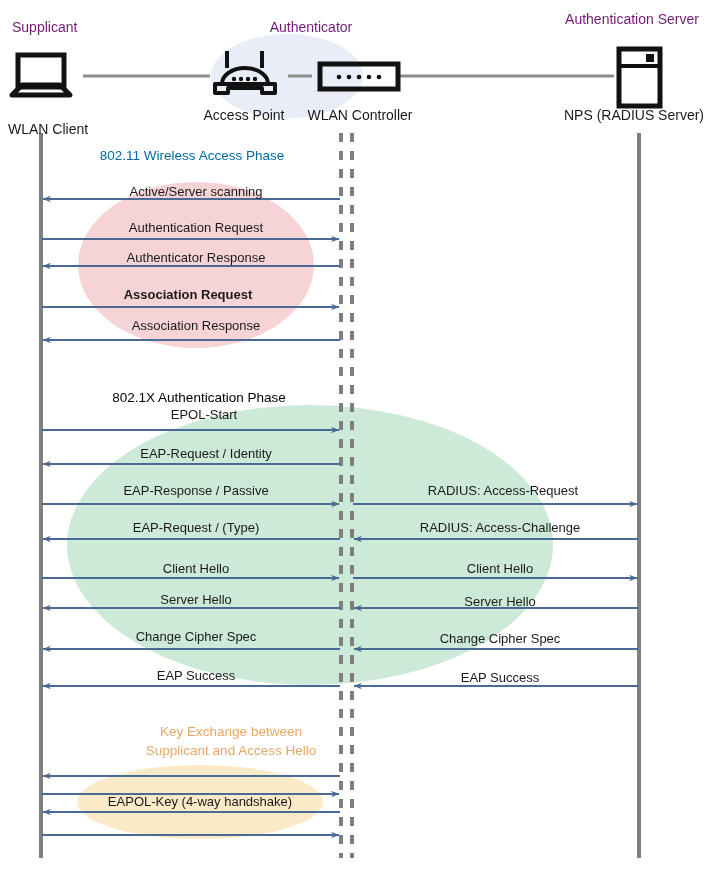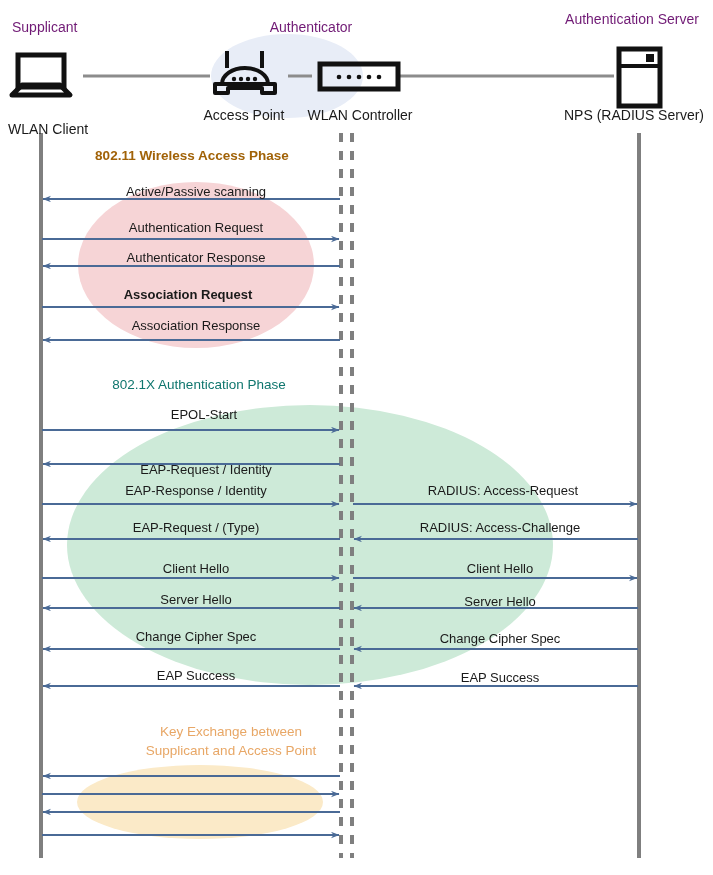--- a/index.html
+++ b/index.html
@@ -154,39 +154,40 @@
     <div class="lbl node-title" style="left:12px; top:20px;">Supplicant</div>
     <div class="lbl node-sub" style="left:8px; top:122px;">WLAN Client</div>
 
     <div class="lbl node-title center-x" style="left:311px; top:20px;">Authenticator</div>
     <div class="lbl node-sub center-x" style="left:244px; top:108px;">Access Point</div>
     <div class="lbl node-sub center-x" style="left:360px; top:108px;">WLAN Controller</div>
 
     <div class="lbl node-title center-x" style="left:632px; top:12px;">Authentication Server</div>
     <div class="lbl node-sub center-x" style="left:634px; top:108px;">NPS (RADIUS Server)</div>
 
-    <div class="lbl phase-title" style="left:192px; top:148px; color:#a16207;font-weight:bold;">802.11 Wireless Access Phase</div>
+    <div class="lbl phase-title" style="left:192px; top:148px; color:#0369a1;">802.11 Wireless Access Phase</div>
 
-    <div class="lbl phase-title" style="left:199px; top:377px; color:#0f766e;">802.1X Authentication Phase</div>
+    <div class="lbl phase-title" style="left:199px; top:390px; color:#000000;">802.1X Authentication Phase</div>
 
     <div class="lbl phase-title two-line" style="left:187px; top:722px; color:#e8a766;">
       <div>Key Exchange between</div>
-      <div>Supplicant and Access Point</div>
+      <div>Supplicant and Access Hello</div>
     </div>
 
+    <div class="lbl msg" style="left:200px; top:794px;">EAPOL-Key (4-way handshake)</div>
 
     <div id="msg-label-group">
-        <div class="lbl msg" style="left: 196px; top: 184px;">Active/Passive scanning</div>
+        <div class="lbl msg" style="left: 196px; top: 184px;">Active/Server scanning</div>
         <div class="lbl msg" style="left: 196px; top: 220px;">Authentication Request</div>
         <div class="lbl msg" style="left: 196px; top: 250px;">Authenticator Response</div>
         <div class="lbl msg" style="left: 188px; top: 287px; font-weight: bold;">Association Request</div>
         <div class="lbl msg" style="left: 196px; top: 318px;">Association Response</div>
         <div class="lbl msg" style="left: 204px; top: 407px;">EPOL-Start</div>
-        <div class="lbl msg" style="left: 206px; top: 462px;">EAP-Request / Identity</div>
-        <div class="lbl msg" style="left: 196px; top: 483px;">EAP-Response / Identity</div>
+        <div class="lbl msg" style="left: 206px; top: 446px;">EAP-Request / Identity</div>
+        <div class="lbl msg" style="left: 196px; top: 483px;">EAP-Response / Passive</div>
         <div class="lbl msg" style="left: 500px; top: 483px; padding-left: 6px;">RADIUS: Access-Request</div>
         <div class="lbl msg" style="left: 196px; top: 520px; text-align: right;">EAP-Request / (Type)</div>
         <div class="lbl msg" style="left: 500px; top: 520px;">RADIUS: Access-Challenge</div>
         <div class="lbl msg" style="left: 196px; top: 561px;">Client Hello</div>
         <div class="lbl msg" style="left: 500px; top: 561px;">Client Hello</div>
         <div class="lbl msg" style="left: 196px; top: 592px;">Server Hello</div>
         <div class="lbl msg" style="left: 500px; top: 594px;">Server Hello</div>
         <div class="lbl msg" style="left: 196px; top: 629px;">Change Cipher Spec</div>
         <div class="lbl msg" style="left: 500px; top: 631px;">Change Cipher Spec</div>
         <div class="lbl msg" style="left: 196px; top: 668px;">EAP Success</div>

